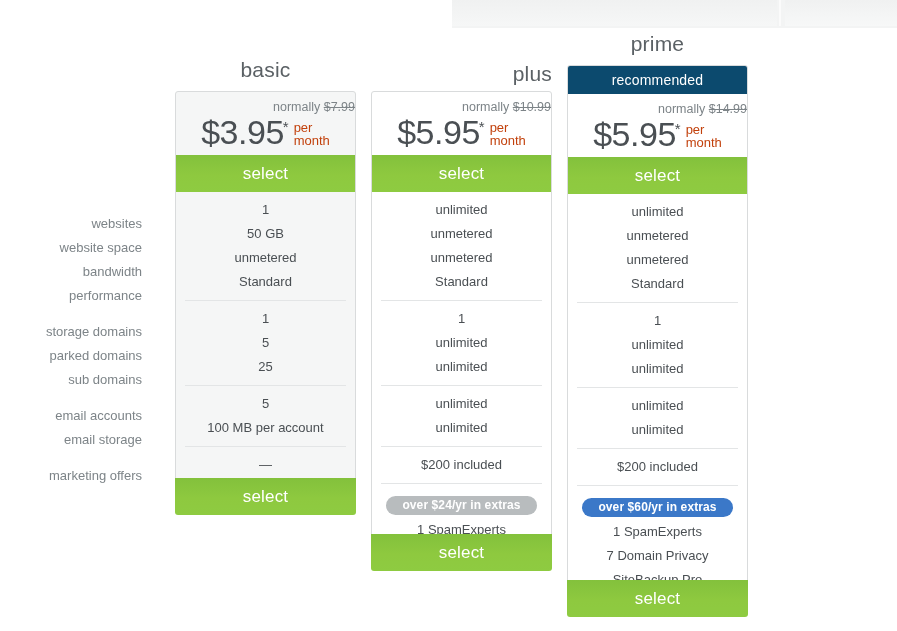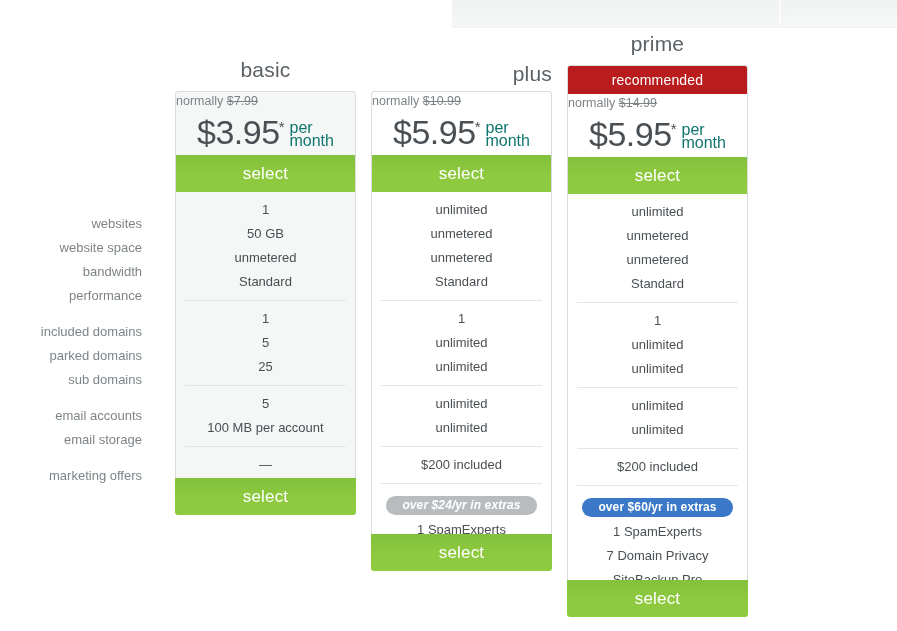--- a/index.html
+++ b/index.html
@@ -75,32 +75,32 @@
   .card.shaded { background: #f5f6f6; }
   .card.plain  { background: #ffffff; }
 
   .rec-badge {
     height: 28px;
     line-height: 28px;
     text-align: center;
     color: #ffffff;
     font-size: 14px;
     letter-spacing: .2px;
-    background: #b91c1c;
+    background: #0c4a6e;
   }
 
   .price-box {
     height: 63px;
     position: relative;
   }
   .normally {
     position: absolute;
-    top: 2px;
+    top: 8px;
     width: 100%;
-    text-align: left;
+    text-align: right;
     font-size: 12.5px;
     color: #7d8488;
   }
   .normally .strike {
     text-decoration: line-through;
     color: #7d8488;
   }
   .price-line {
     position: absolute;
     top: 21px;
@@ -118,23 +118,23 @@
     font-size: 15px;
     color: #4a4f53;
     vertical-align: top;
     position: relative;
     top: 5px;
     left: -1px;
   }
   .price-per {
     display: inline-block;
     text-align: left;
-    font-size: 16px;
+    font-size: 13px;
     line-height: 13px;
-    color: #0f766e;
+    color: #c2410c;
     vertical-align: middle;
     margin-left: 4px;
     position: relative;
     top: 1px;
   }
 
   .select-bar {
     height: 37px;
     line-height: 37px;
     text-align: center;
@@ -190,21 +190,21 @@
     display: inline-block;
     height: 19px;
     line-height: 19px;
     padding: 0 16px;
     border-radius: 10px;
     font-size: 12px;
     font-weight: bold;
     color: #ffffff;
     letter-spacing: .1px;
   }
-  .pill.gray { background: #b8bcbe; font-style: italic; }
+  .pill.gray { background: #b8bcbe; }
   .pill.blue { background: #3b78c8; }
   .pillrow {
     height: 28px;
     line-height: 28px;
     text-align: center;
   }
 </style>
 </head>
 <body>
 
@@ -217,21 +217,21 @@
 <div id="pricing">
 
   <div id="labels">
     <div class="lgroup">
       <div class="lrow">websites</div>
       <div class="lrow">website space</div>
       <div class="lrow">bandwidth</div>
       <div class="lrow">performance</div>
     </div>
     <div class="lgroup">
-      <div class="lrow">included domains</div>
+      <div class="lrow">storage domains</div>
       <div class="lrow">parked domains</div>
       <div class="lrow">sub domains</div>
     </div>
     <div class="lgroup">
       <div class="lrow">email accounts</div>
       <div class="lrow">email storage</div>
     </div>
     <div class="lgroup">
       <div class="lrow">marketing offers</div>
     </div>

